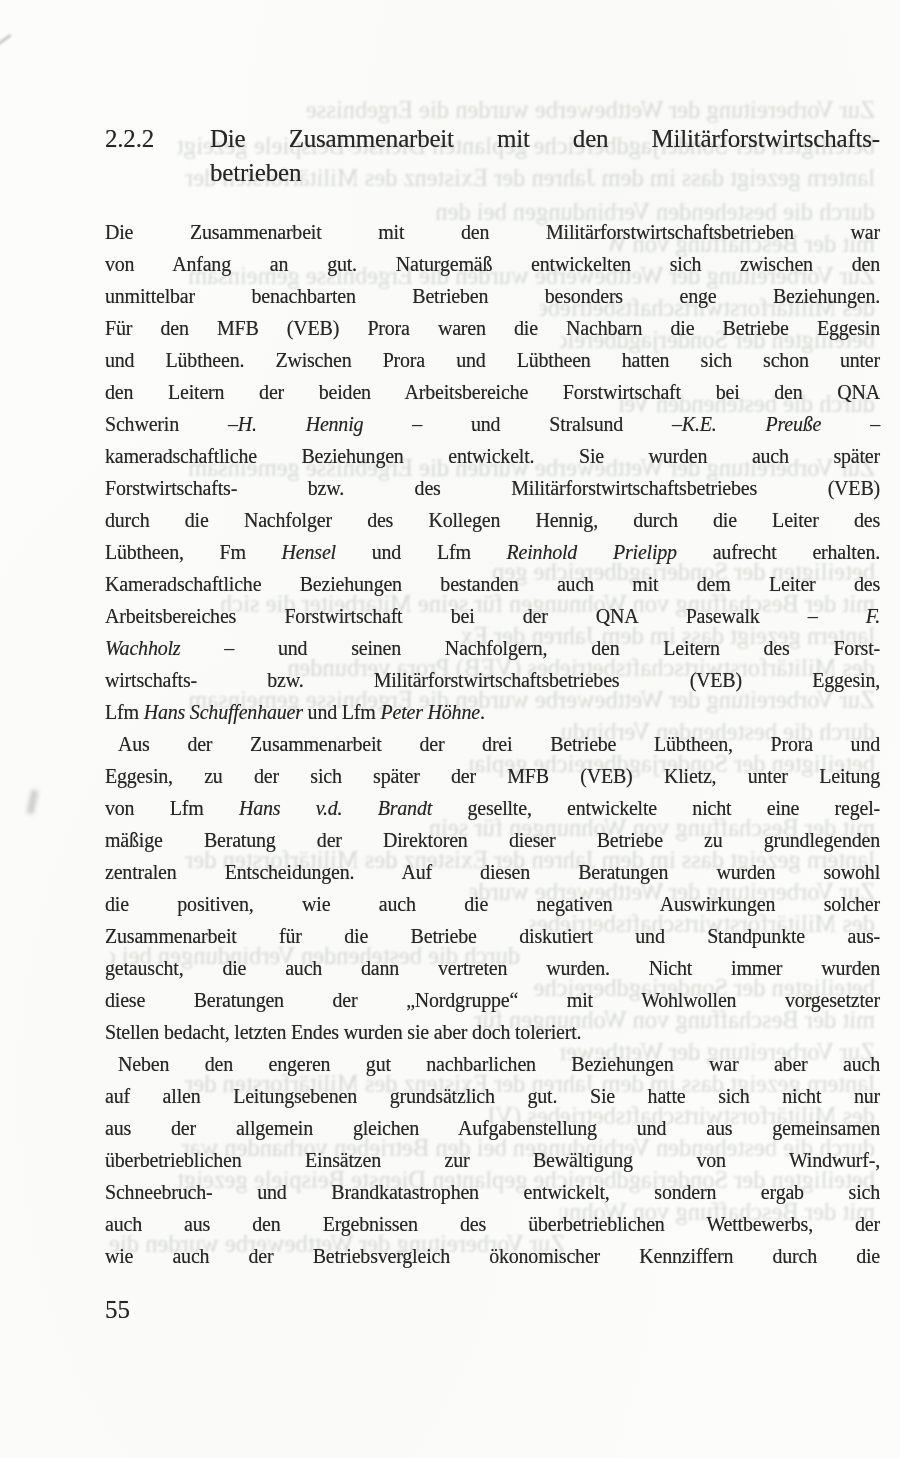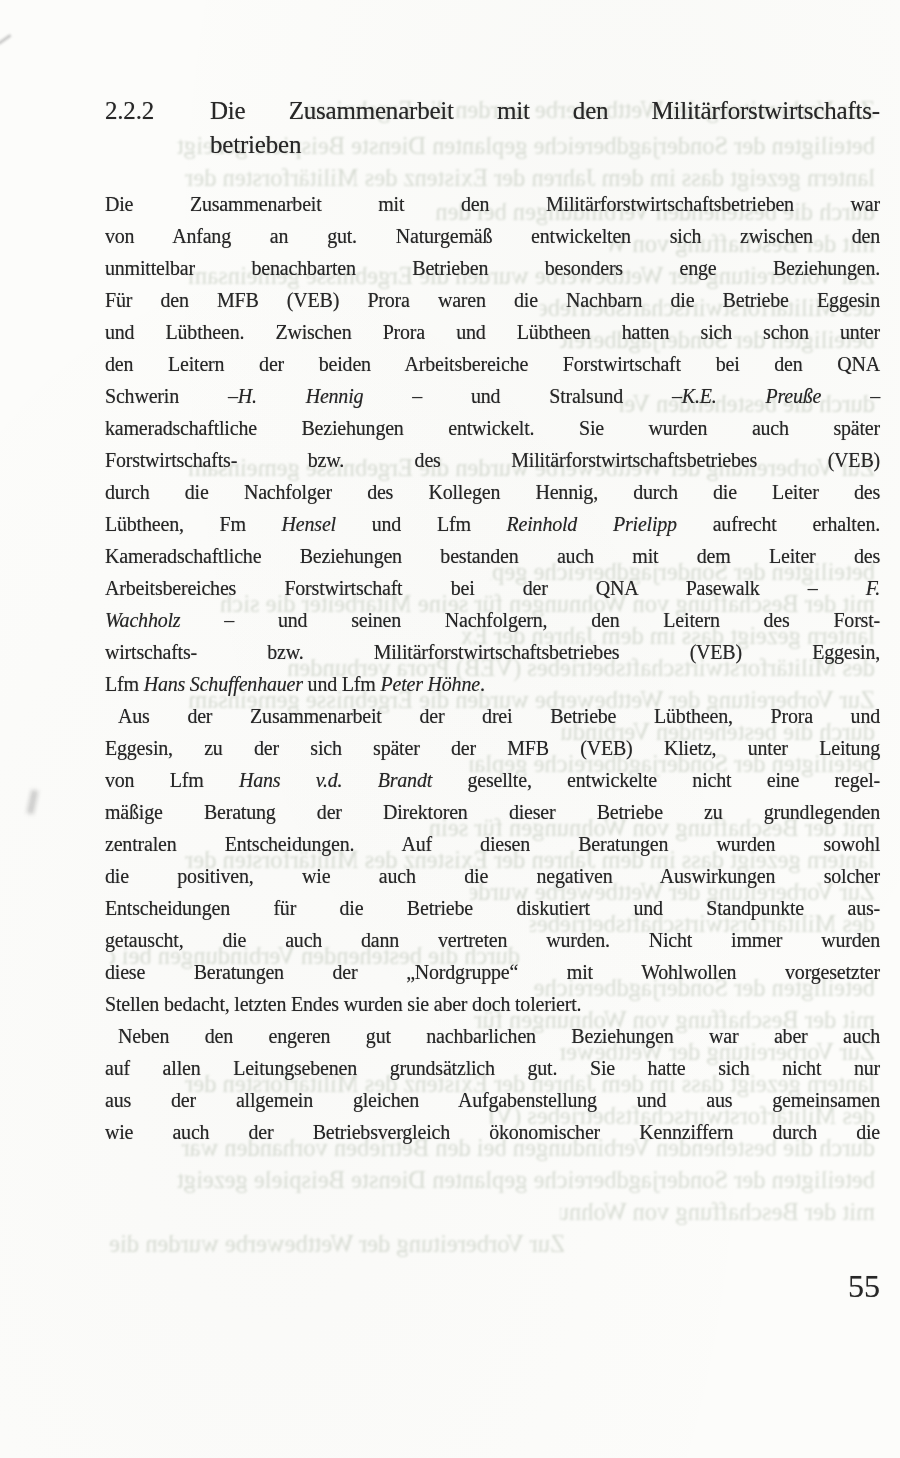--- a/index.html
+++ b/index.html
@@ -24,21 +24,21 @@
     line-height: 28px;
     font-size: 24.5px;
     white-space: nowrap;
     overflow: hidden;
     color: #93a08b;
     opacity: 0.34;
     transform: scaleX(-1);
     filter: blur(1.1px);
   }
   
-  .heading, .body, .page-num { position: absolute; z-index: 1; }
+  .heading, .body, .page-num { position: absolute; z-index: 1; margin-top: 28px; }
   .heading {
     left: 105px; top: 94px; width: 775px;
     font-size: 25px; line-height: 34px;
     letter-spacing: -0.2px;
     text-shadow: 0 0 0.7px rgba(30,30,30,0.5);
   }
   .h-row { display: flex; }
   .h-num { width: 105px; flex: 0 0 105px; }
   .h-rest { flex: 1; text-align: justify; text-align-last: justify; }
   .h-line2 { margin-left: 105px; }
@@ -53,22 +53,22 @@
     line-height: 32px;
     text-align: justify;
     text-align-last: justify;
     overflow: visible;
   }
   .line.end { text-align-last: left; }
   .line.indent { text-indent: 13px; }
   .line em { }
   .page-num {
     left: 105px; top: 1268px; width: 775px;
-    text-align: right;
-    font-size: 32px;
+    text-align: left;
+    font-size: 25px;
     text-shadow: 0 0 0.7px rgba(30,30,30,0.5);
   }
   
   .margin-mark {
     position: absolute; left: 29px; top: 790px;
     width: 7px; height: 24px; z-index: 1;
     background: rgba(120,120,120,0.35);
     transform: rotate(12deg);
     filter: blur(2px);
   }
@@ -142,27 +142,30 @@
       <div class="line"><span>Arbeitsbereiches Forstwirtschaft bei der QNA Pasewalk – </span><em>F.</em></div>
       <div class="line"><em>Wachholz</em><span> – und seinen Nachfolgern, den Leitern des Forst-</span></div>
       <div class="line"><span>wirtschafts- bzw. Militärforstwirtschaftsbetriebes (VEB) Eggesin,</span></div>
       <div class="line end"><span>Lfm </span><em>Hans Schuffenhauer</em><span> und Lfm </span><em>Peter Höhne</em><span>.</span></div>
       <div class="line indent"><span>Aus der Zusammenarbeit der drei Betriebe Lübtheen, Prora und</span></div>
       <div class="line"><span>Eggesin, zu der sich später der MFB (VEB) Klietz, unter Leitung</span></div>
       <div class="line"><span>von Lfm </span><em>Hans v.d. Brandt</em><span> gesellte, entwickelte nicht eine regel-</span></div>
       <div class="line"><span>mäßige Beratung der Direktoren dieser Betriebe zu grundlegenden</span></div>
       <div class="line"><span>zentralen Entscheidungen. Auf diesen Beratungen wurden sowohl</span></div>
       <div class="line"><span>die positiven, wie auch die negativen Auswirkungen solcher</span></div>
-      <div class="line"><span>Entscheidungen für die Betriebe diskutiert und Standpunkte aus-</span></div>
+      <div class="line"><span>Zusammenarbeit für die Betriebe diskutiert und Standpunkte aus-</span></div>
       <div class="line"><span>getauscht, die auch dann vertreten wurden. Nicht immer wurden</span></div>
       <div class="line"><span>diese Beratungen der „Nordgruppe“ mit Wohlwollen vorgesetzter</span></div>
       <div class="line end"><span>Stellen bedacht, letzten Endes wurden sie aber doch toleriert.</span></div>
       <div class="line indent"><span>Neben den engeren gut nachbarlichen Beziehungen war aber auch</span></div>
       <div class="line"><span>auf allen Leitungsebenen grundsätzlich gut. Sie hatte sich nicht nur</span></div>
       <div class="line"><span>aus der allgemein gleichen Aufgabenstellung und aus gemeinsamen</span></div>
+      <div class="line"><span>überbetrieblichen Einsätzen zur Bewältigung von Windwurf-,</span></div>
+      <div class="line"><span>Schneebruch- und Brandkatastrophen entwickelt, sondern ergab sich</span></div>
+      <div class="line"><span>auch aus den Ergebnissen des überbetrieblichen Wettbewerbs, der</span></div>
       <div class="line"><span>wie auch der Betriebsvergleich ökonomischer Kennziffern durch die</span></div>
     </div>
 
   <div class="page-num">55</div>
 
   <div class="margin-mark"></div>
   <div class="corner-mark"></div>
 </div>
 
 </body></html>

